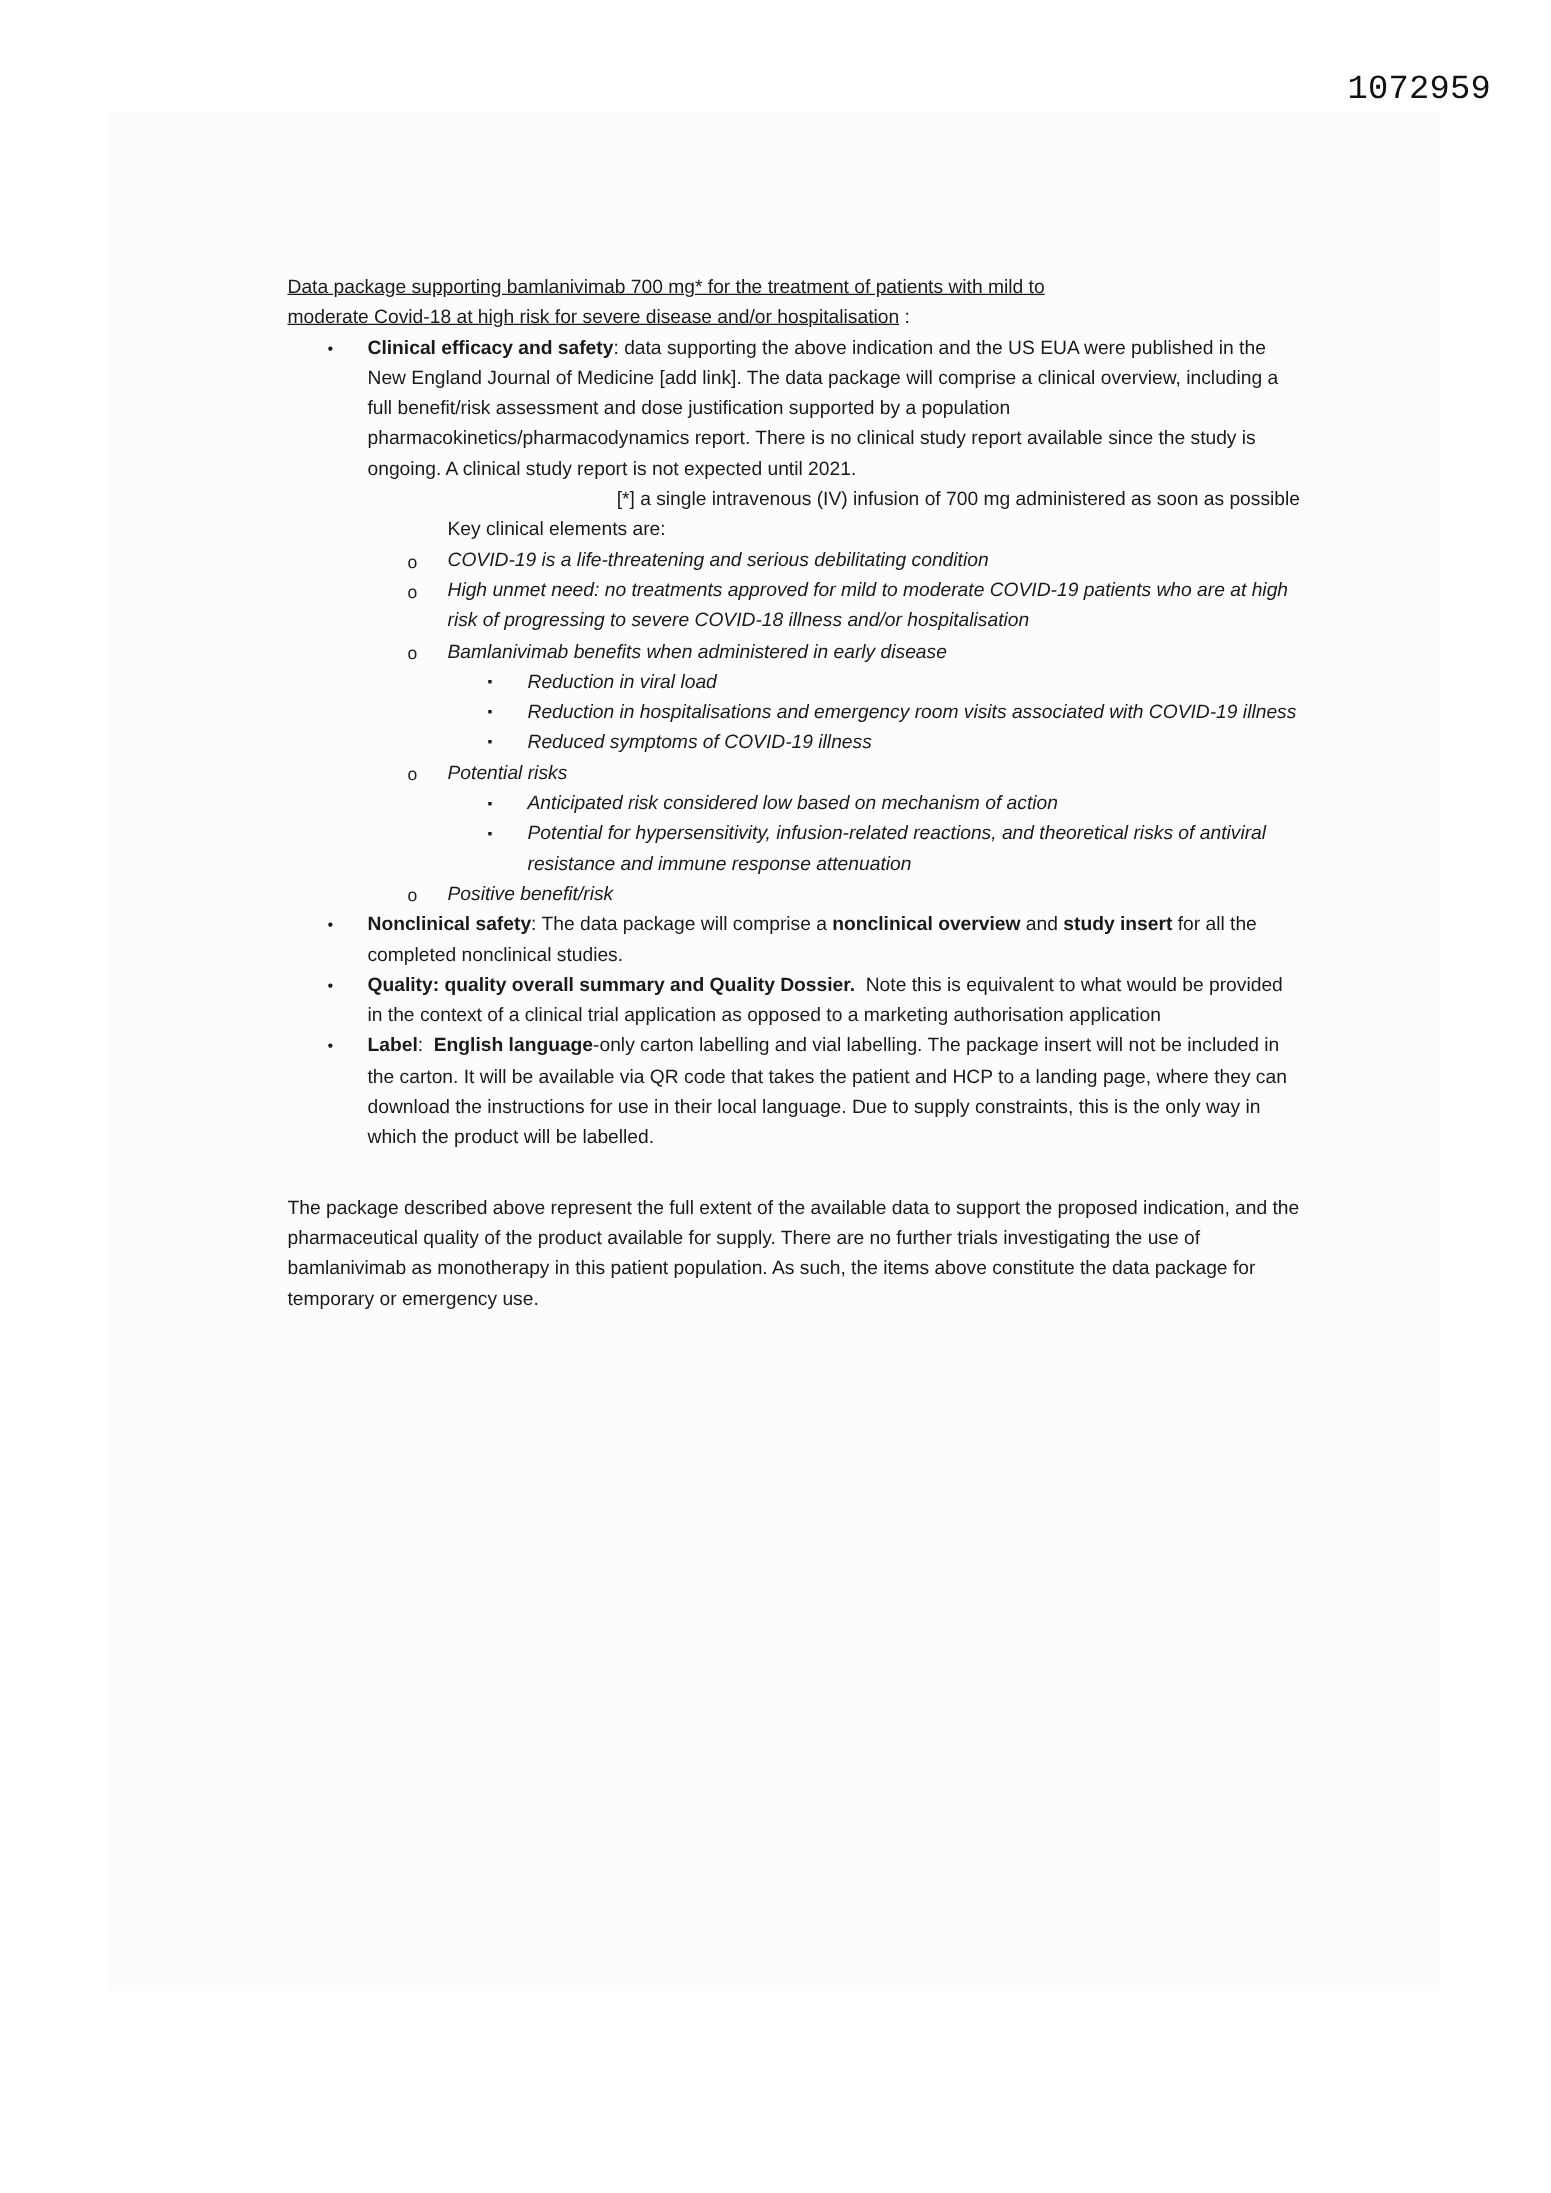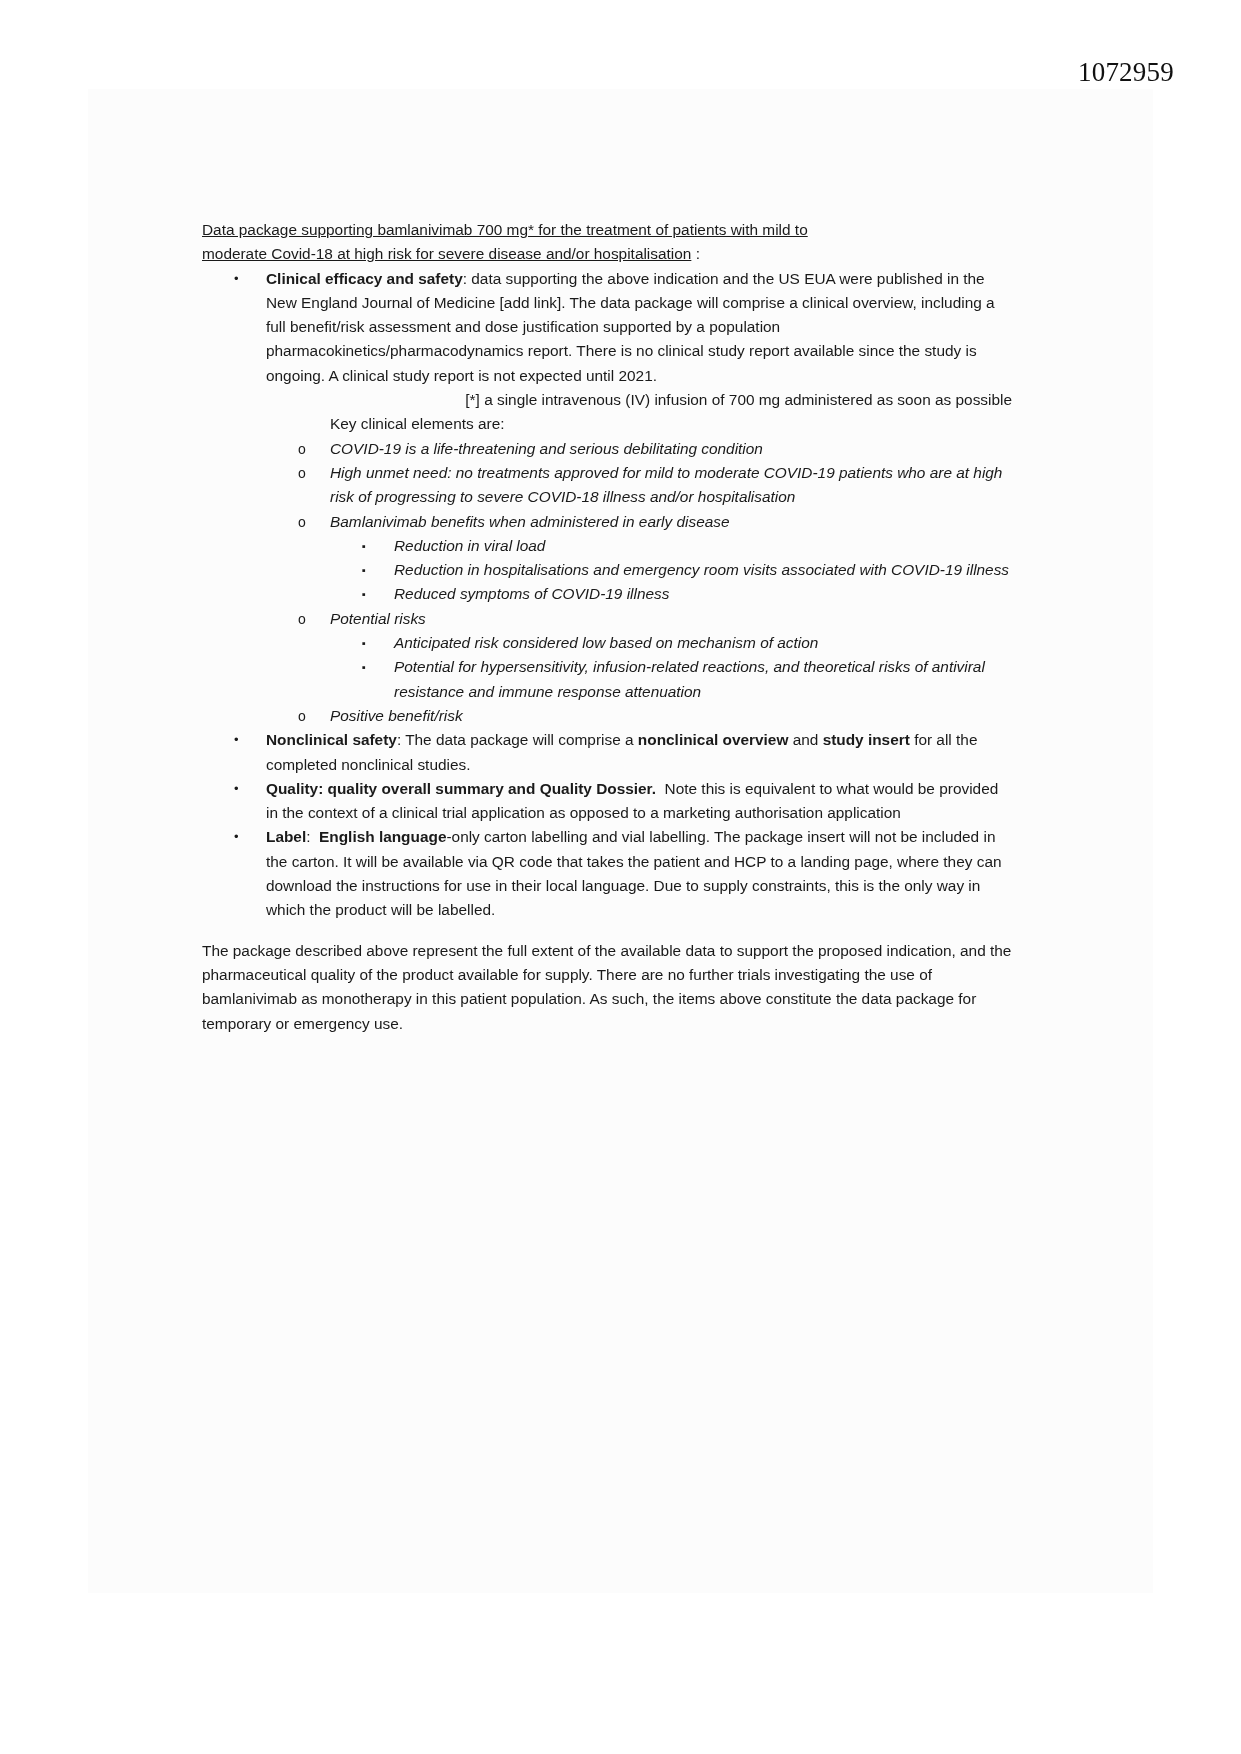--- a/index.html
+++ b/index.html
@@ -17,28 +17,28 @@
       left: 88px;
       top: 89px;
       width: 1065px;
       height: 1504px;
       background: #fcfcfc;
     }
     .doc-id {
       position: absolute;
       left: 1078px;
       top: 57px;
-      font-family: Liberation Serif, serif;
+      font-family: Liberation Mono, monospace;
       font-size: 27px;
       color: #111;
       letter-spacing: 0.2px;
     }
     .content {
       position: absolute;
-      left: 202px;
+      left: 230px;
       top: 218px;
       width: 810px;
       font-family: "Liberation Sans", sans-serif;
       font-size: 15.4px;
       line-height: 24.3px;
       color: #1a1a1a;
     }
     .title { text-decoration: underline; }
     .l1 { position: relative; padding-left: 64px; }
     .l1 .bullet {
@@ -50,21 +50,21 @@
       position: absolute; left: 96px; top: 0; font-style: normal; font-size: 14px;
     }
     .l3 { position: relative; padding-left: 192px; font-style: italic; }
     .l3 .bullet {
       position: absolute; left: 160px; top: 0; font-style: normal; font-size: 11px;
     }
     .indent-note { padding-left: 128px; text-indent: 0; text-align: right; }
     .hang { padding-left: 64px; }
     .key-label { padding-left: 128px; }
     b { font-weight: bold; }
-    .closing { margin-top: 16px; }
+    .closing { margin-top: 32px; }
   </style>
 </head>
 <body>
 
 <div class="scan-region"></div>
 
 <div class="doc-id">1072959</div>
 
 <div class="content">
 

